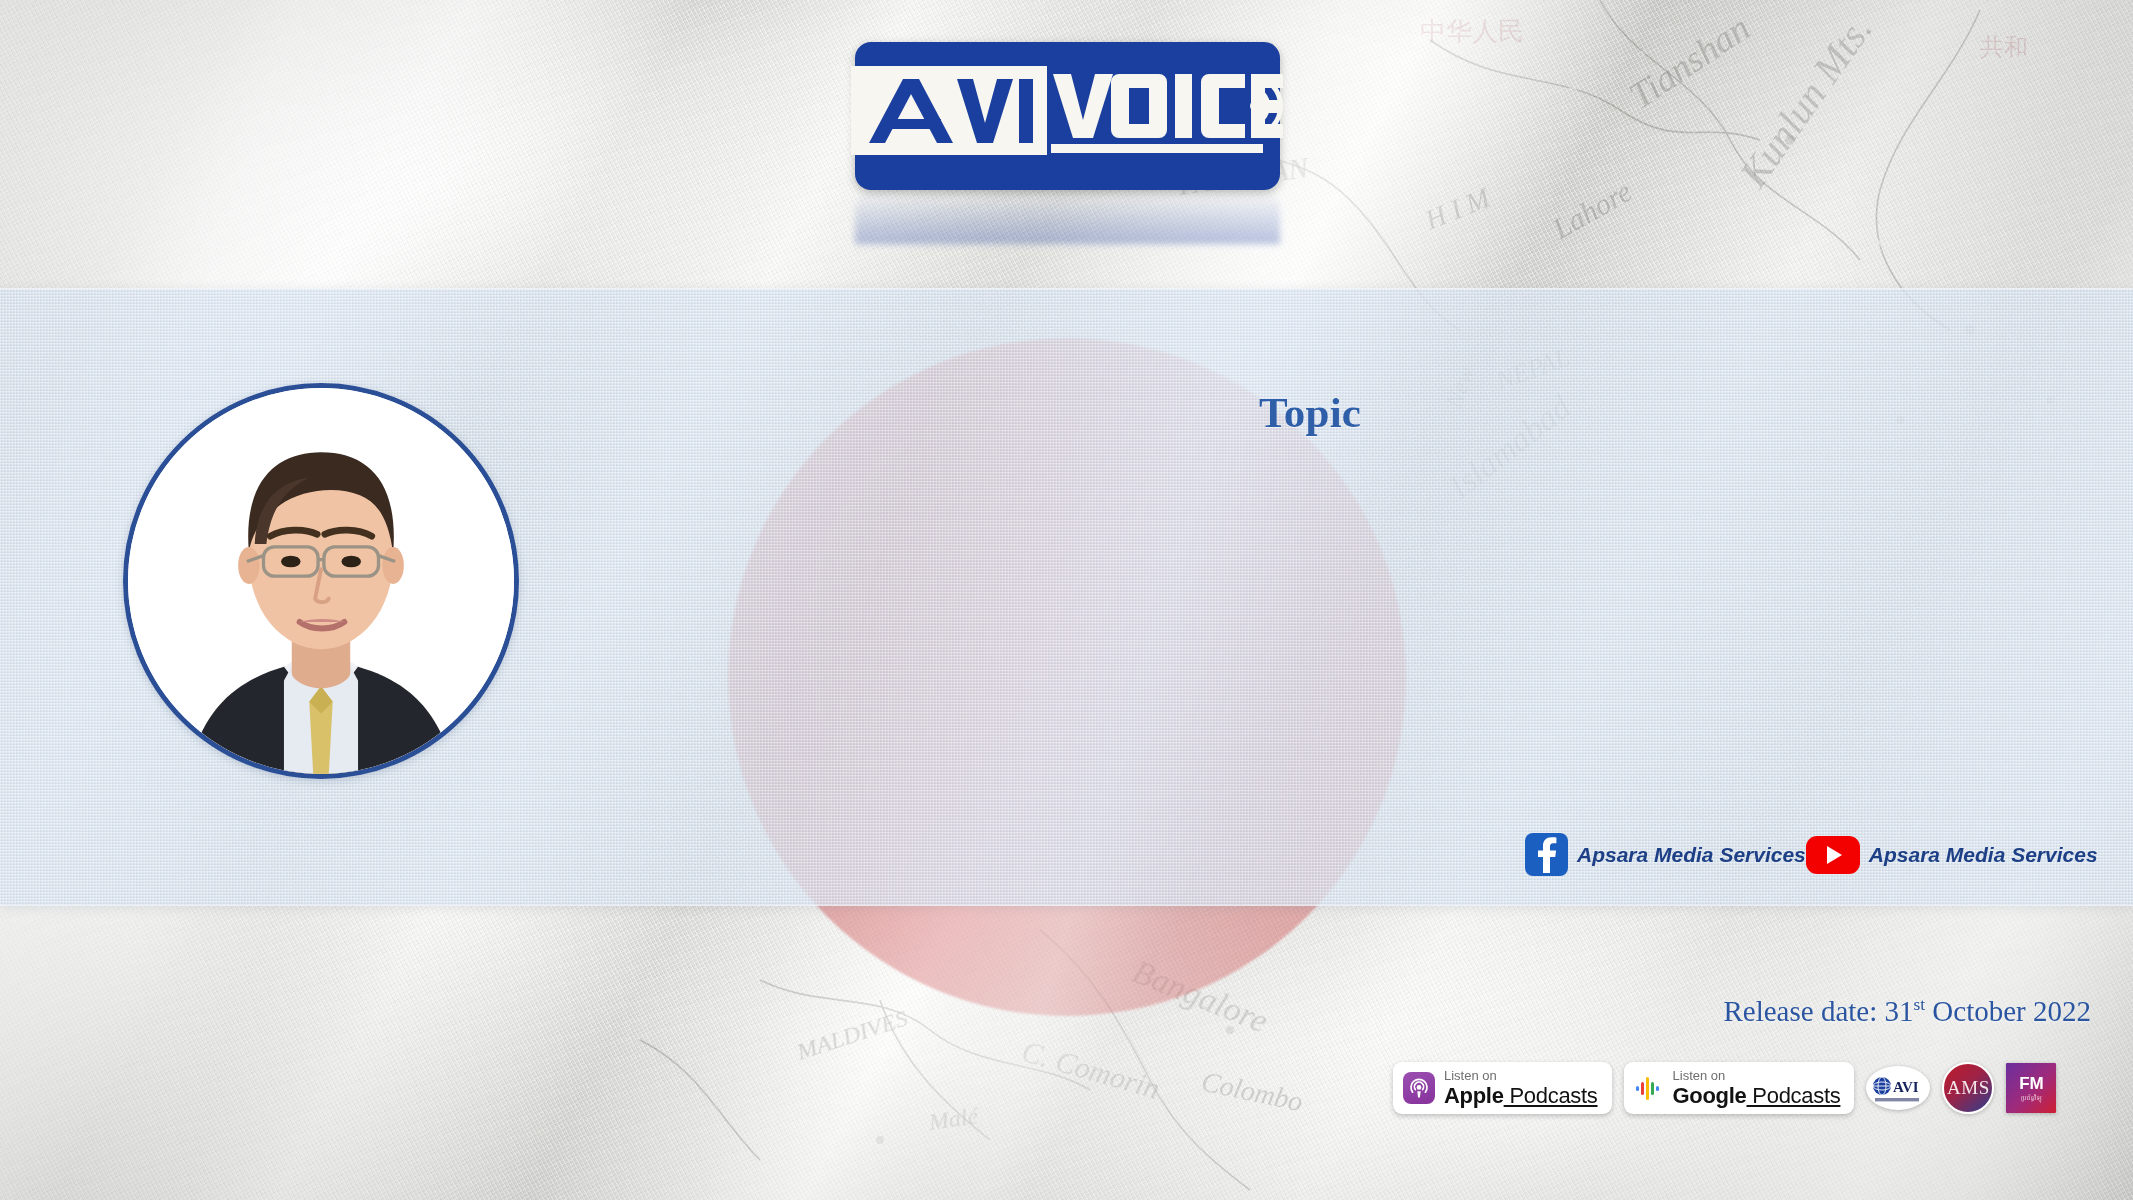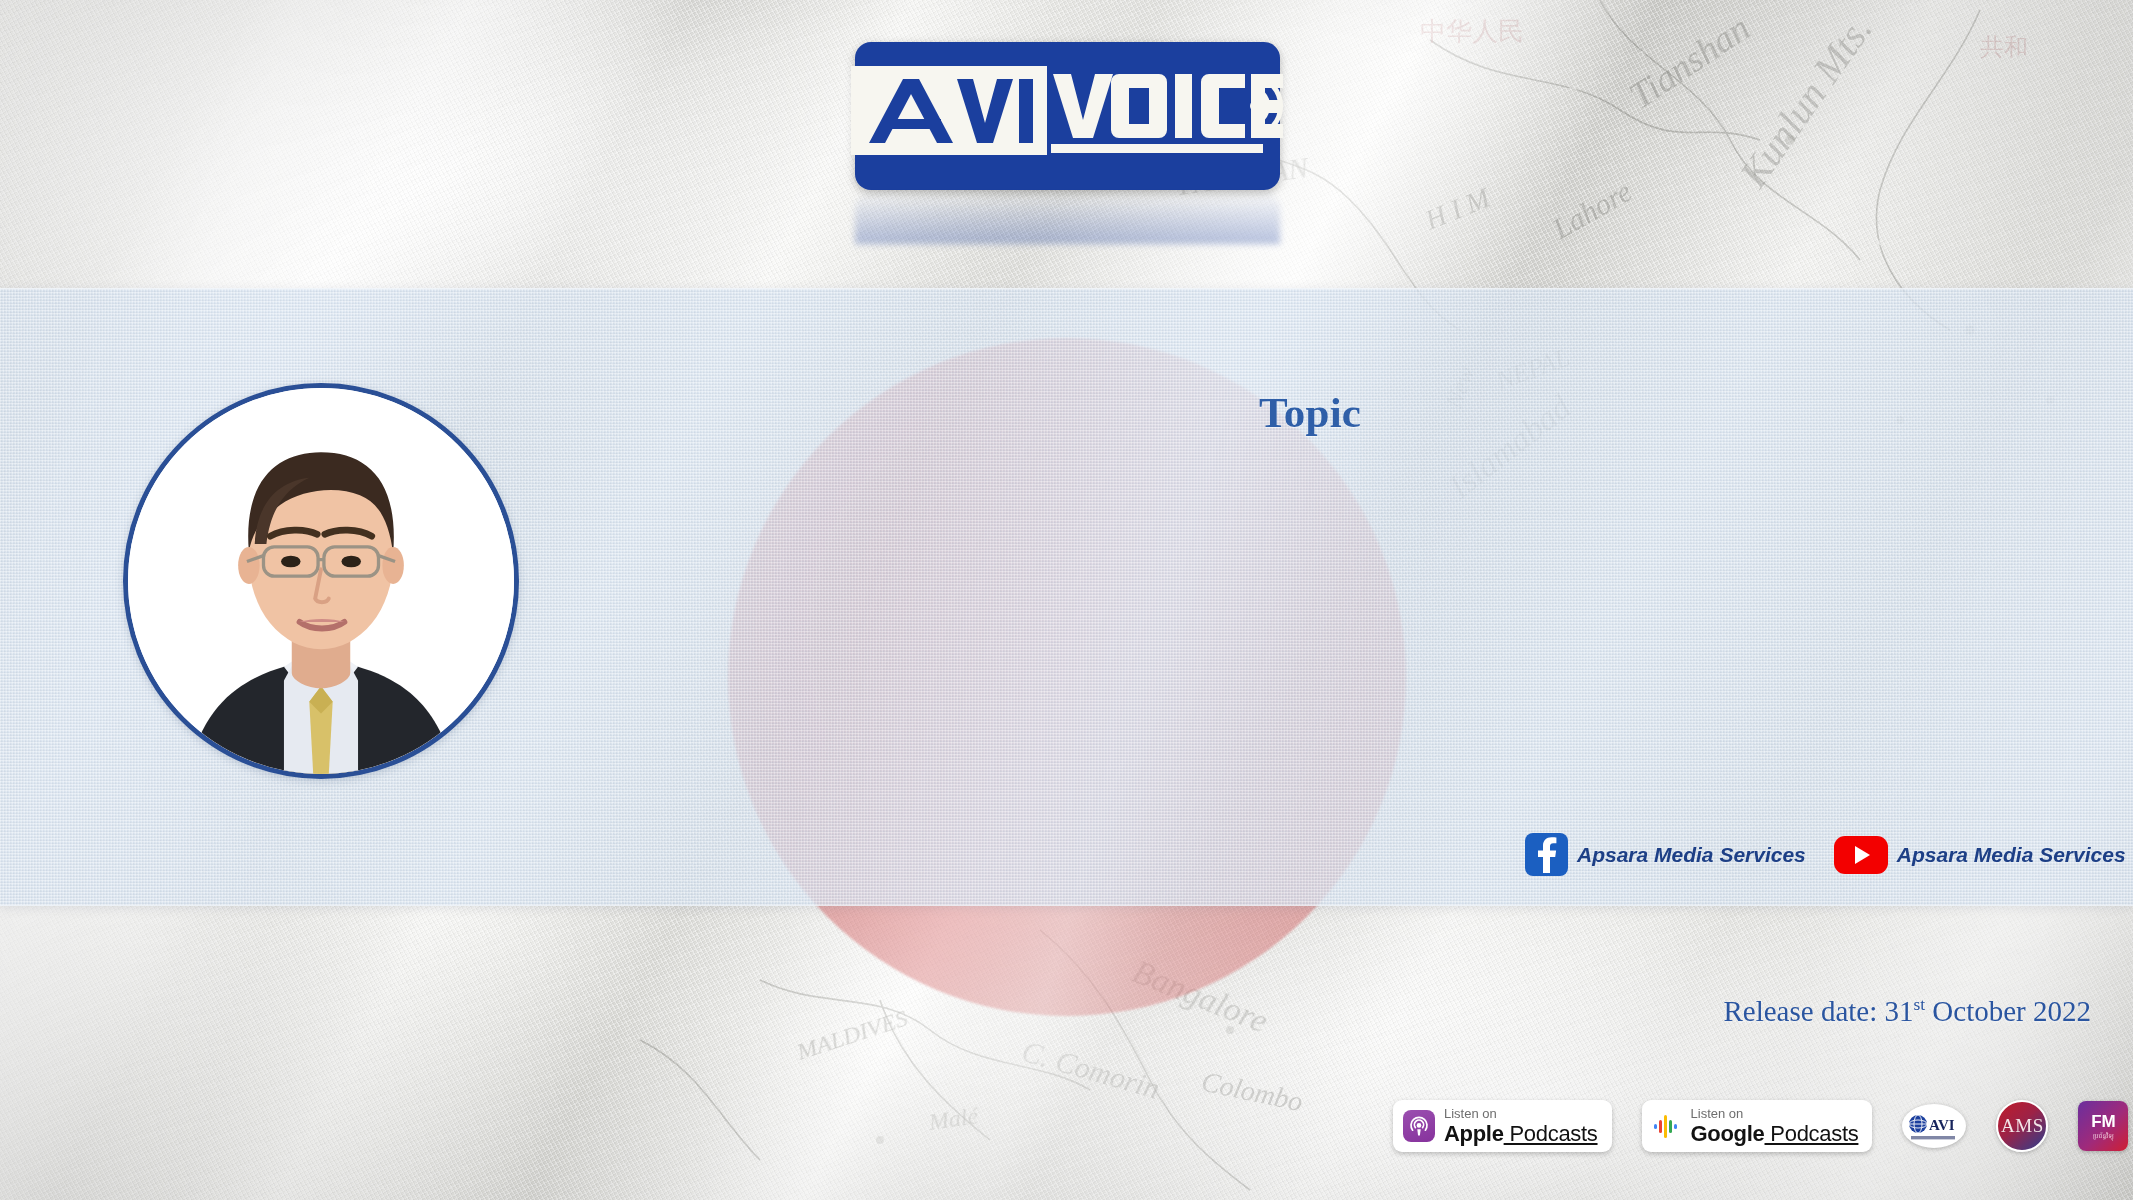--- a/index.html
+++ b/index.html
@@ -133,21 +133,21 @@
     position: absolute; left: 330px; top: 811px; width: 560px;
     text-align: center;
     font-size: 38px; font-weight: bold;
     color: #2a55a0;
     text-shadow: 0 1px 0 rgba(255,255,255,.4);
   }
 
   
   #social-row {
     position: absolute; left: 1525px; top: 833px;
-    display: flex; align-items: center; gap: 28px;
+    display: flex; align-items: center; 
   }
   .social-item { display: flex; align-items: center; gap: 9px; }
   .fb-icon {
     width: 43px; height: 43px; border-radius: 8px; background: #1b5fc1;
     display: flex; align-items: center; justify-content: center;
   }
   .fb-icon svg { display:block; }
   .yt-icon {
     width: 54px; height: 38px; border-radius: 11px; background: #f30000;
     display: flex; align-items: center; justify-content: center;
@@ -177,21 +177,21 @@
     position: absolute; right: 42px; top: 994px;
     font-size: 29px; font-weight: normal; color: #2a55a0;
     white-space: nowrap;
     text-shadow: 0 1px 2px rgba(255,255,255,.5);
   }
   #release-date sup { font-size: .6em; vertical-align: super; }
 
   
   #badge-row {
     position: absolute; left: 1393px; top: 1062px;
-    display: flex; align-items: center; gap: 30px; margin-top: 38px;
+    display: flex; align-items: center; gap: 12px;
   }
   .pod-badge {
     height: 52px; background: #ffffff; border-radius: 9px;
     display: flex; align-items: center; gap: 9px;
     padding: 0 14px 0 10px;
     box-shadow: 0 2px 5px rgba(0,0,0,.22);
   }
   .pod-badge .txt { display: flex; flex-direction: column; line-height: 1; }
   .pod-badge .l1 {
     font-family: "Liberation Sans", sans-serif;
@@ -221,21 +221,21 @@
     background: linear-gradient(140deg, #c01b2a 0%, #9d2246 45%, #2c3f8f 100%);
     display: flex; align-items: center; justify-content: center;
     box-shadow: 0 1px 4px rgba(0,0,0,.25);
     border: 2px solid #ffffff;
   }
   .ams-circle .ams-txt {
     font-family: "Liberation Serif", serif;
     font-size: 19px; color: #f3e6e8; letter-spacing: .5px;
   }
   .fm-square {
-    width: 50px; height: 50px; border-radius: 8px;
+    width: 50px; height: 50px; border-radius: 1px;
     background: linear-gradient(135deg, #6b2f9e 0%, #a02a7a 55%, #cf1f33 100%);
     display: flex; flex-direction: column; align-items: center; justify-content: center;
     box-shadow: 0 1px 4px rgba(0,0,0,.25);
   }
   .fm-square .fm-txt {
     font-family: "Liberation Sans", sans-serif;
     font-size: 17px; font-weight: bold; color: #ffffff; line-height: 1;
   }
   .fm-square .fm-sub {
     font-family: "Liberation Sans", sans-serif;

